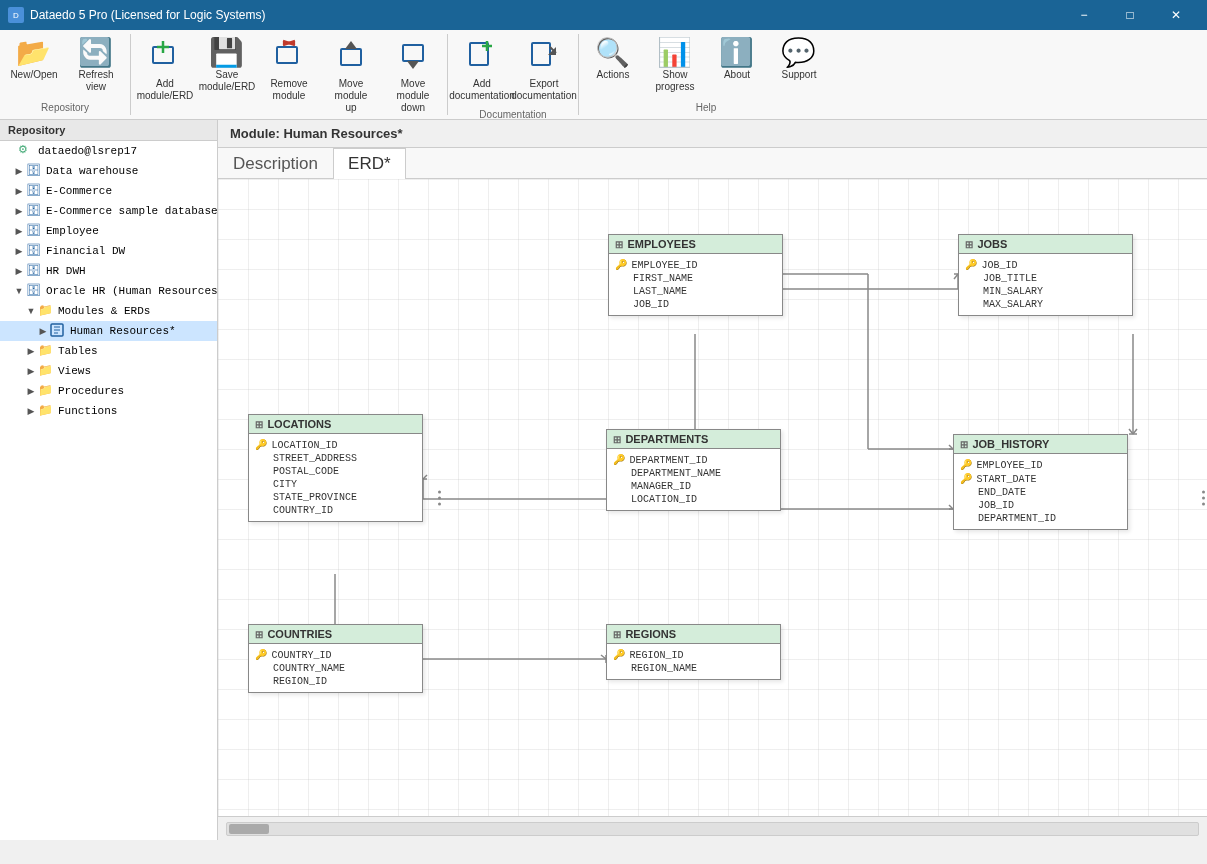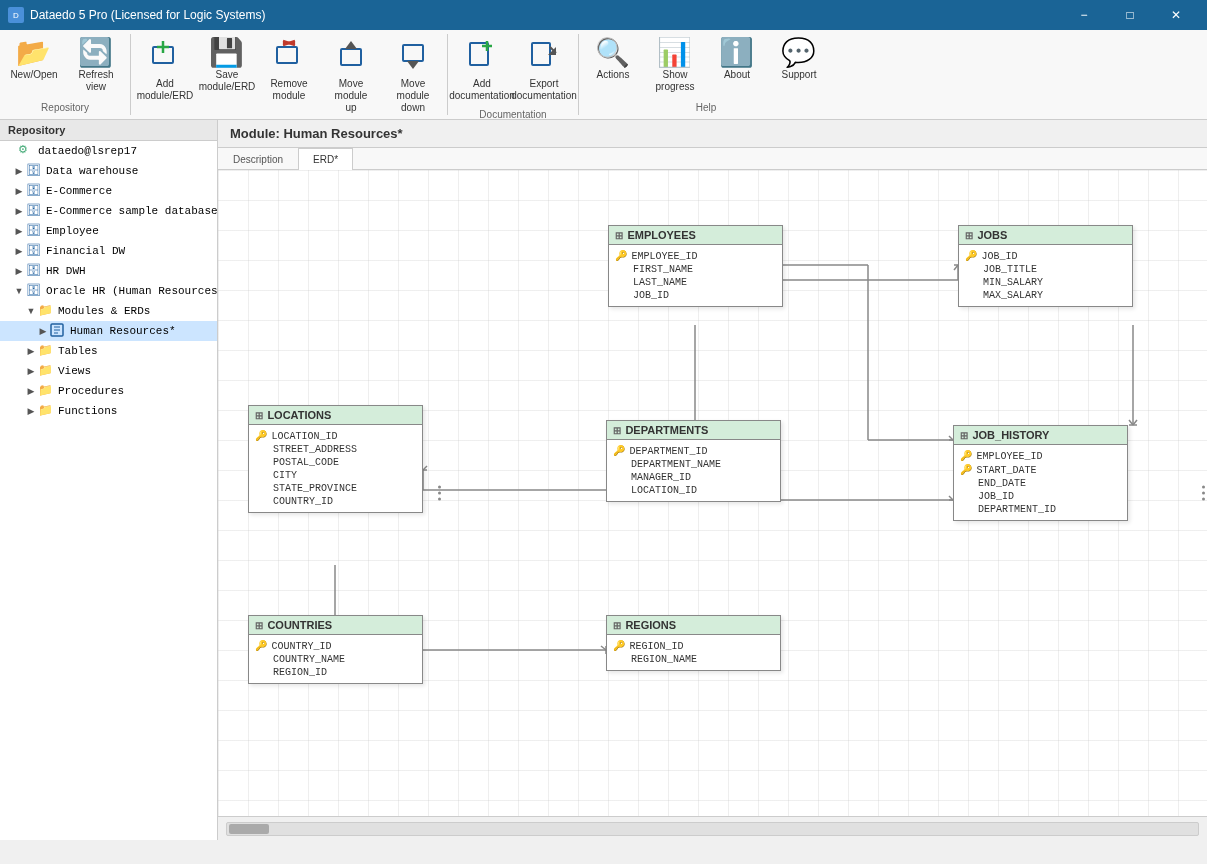--- a/index.html
+++ b/index.html
@@ -131,21 +131,21 @@
       border-bottom: 1px solid #ccc;
       color: #333;
     }
     .tabs-bar {
       display: flex;
       border-bottom: 1px solid #ccc;
       background: #f8f8f8;
     }
     .tab {
       padding: 5px 14px;
-      font-size: 10px;
+      font-size: 17px;
       cursor: pointer;
       border: 1px solid transparent;
       border-bottom: none;
       margin-bottom: -1px;
       color: #555;
     }
     .tab.active {
       background: white;
       border-color: #ccc;
       border-bottom-color: white;

